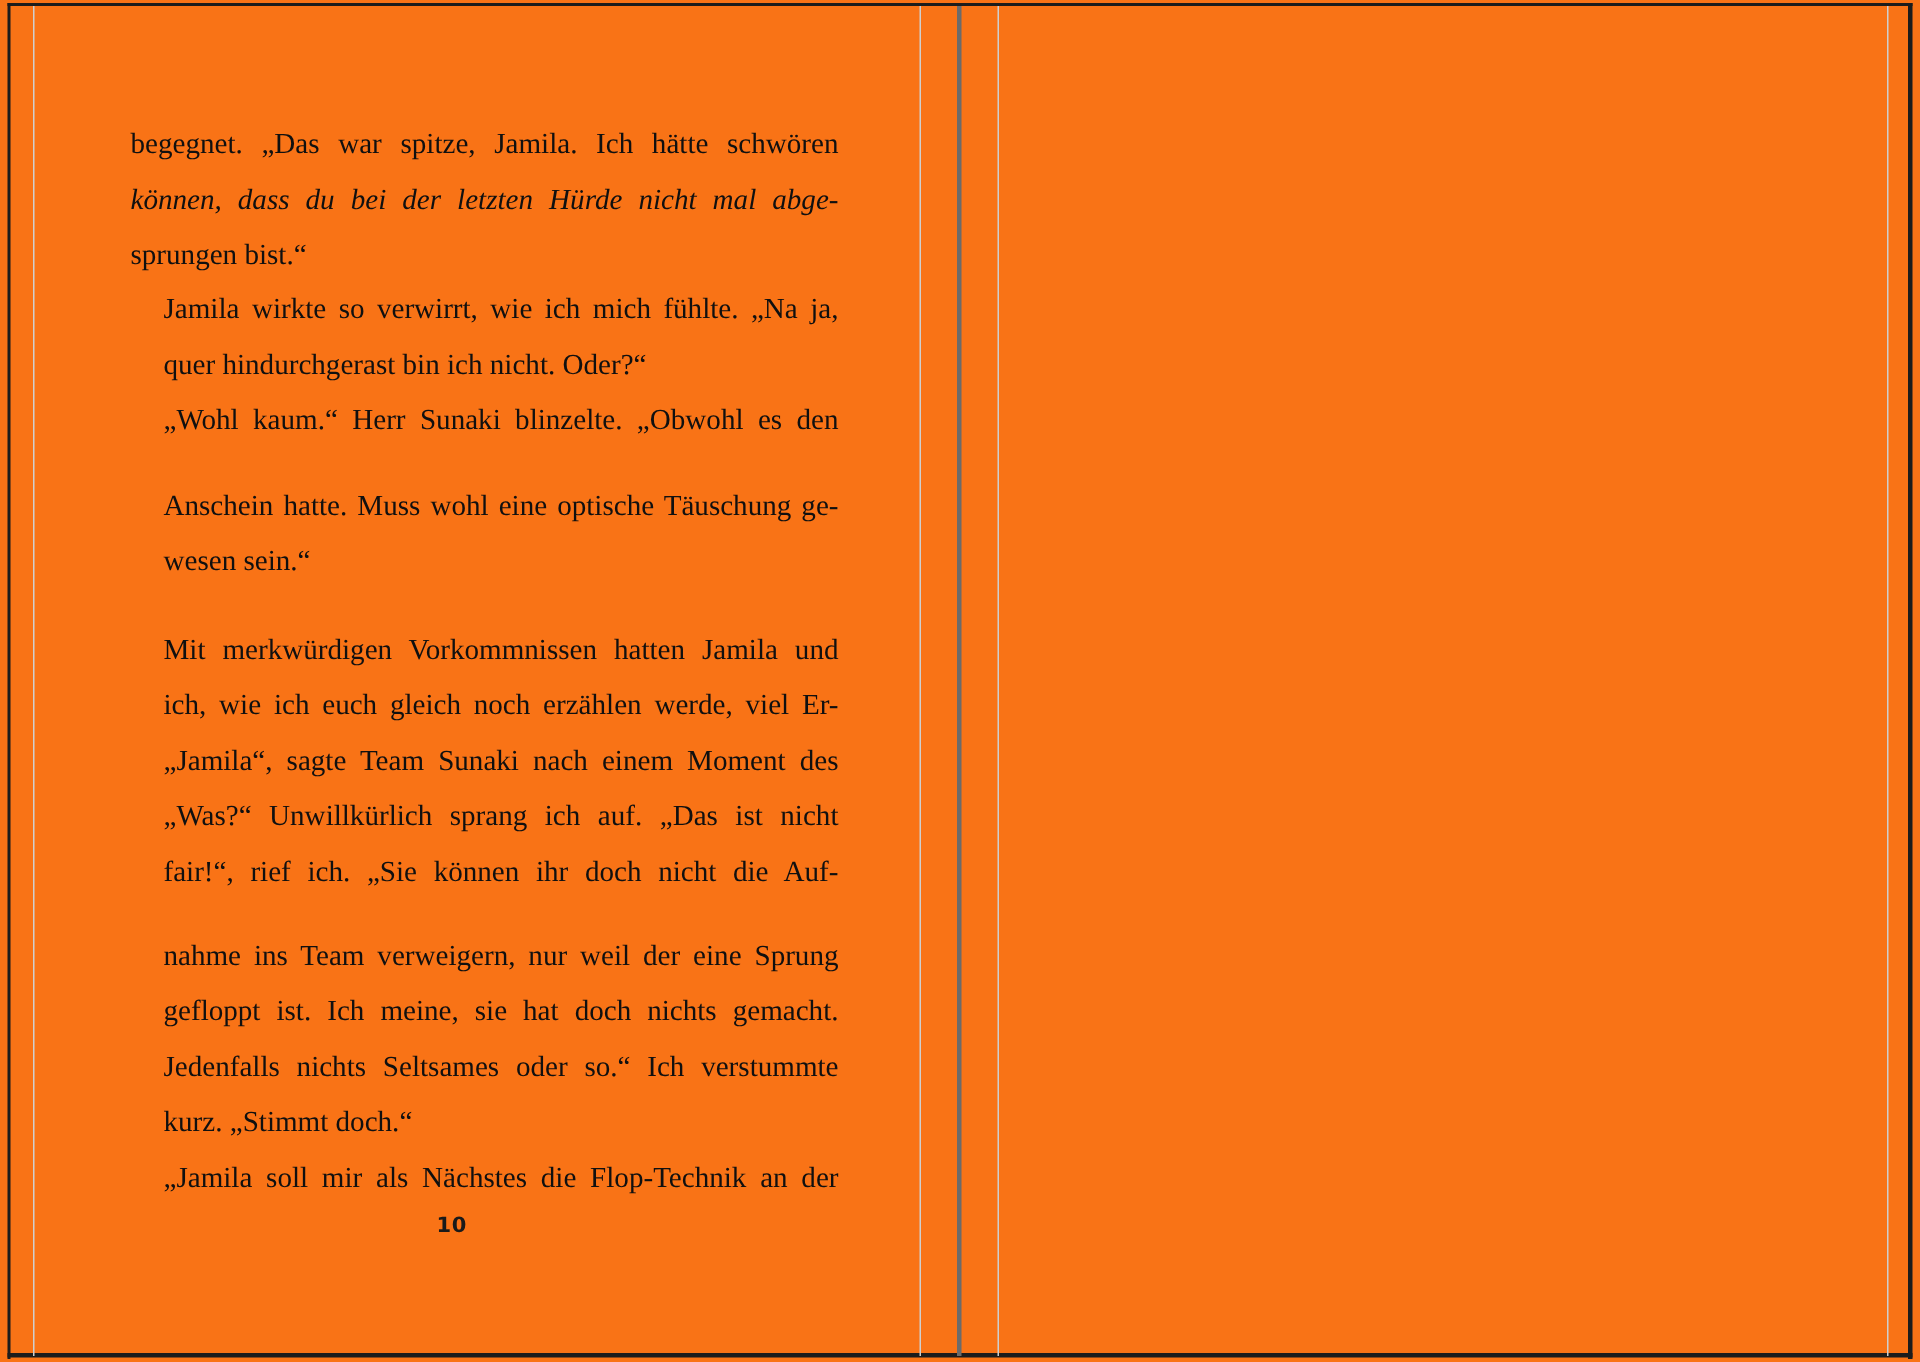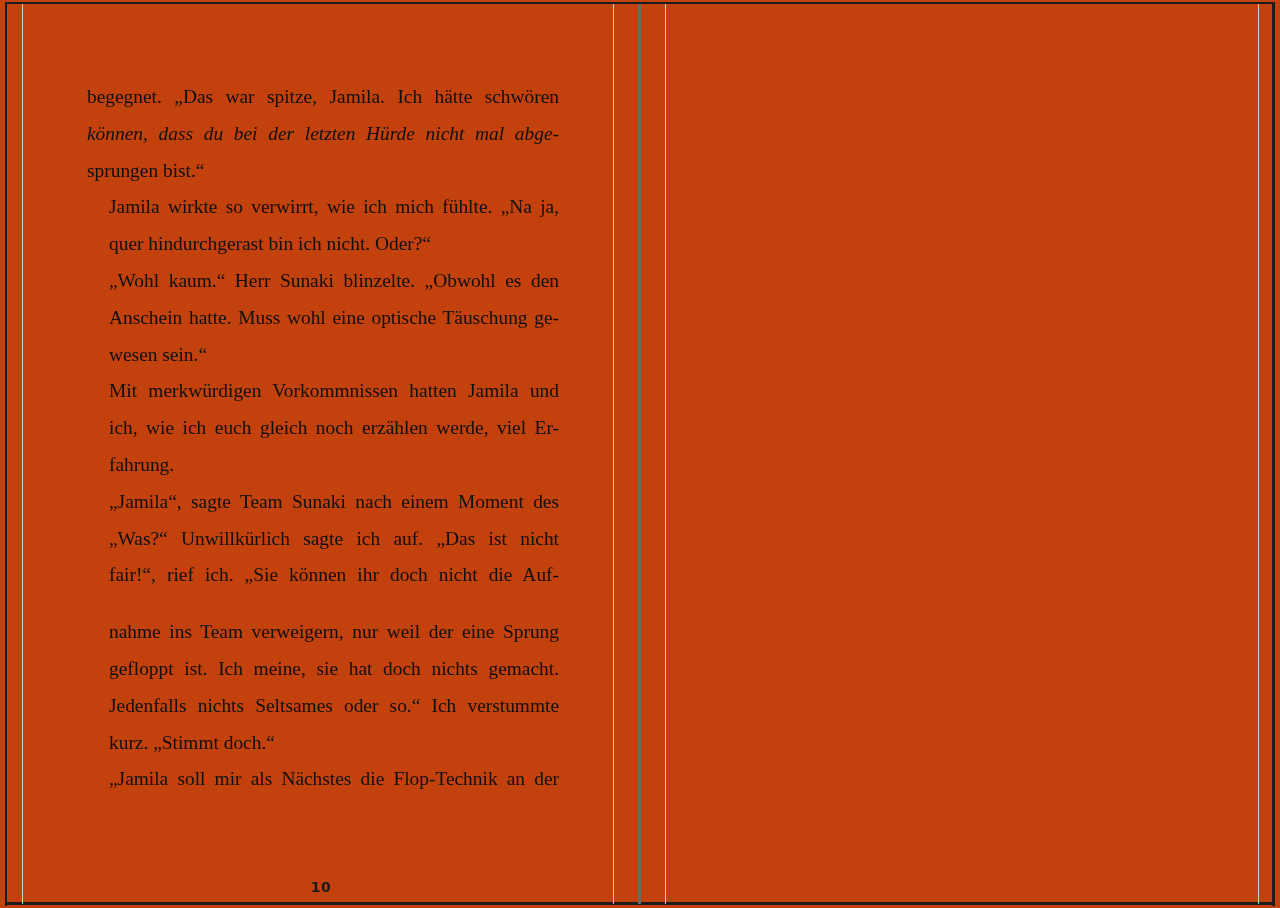--- a/index.html
+++ b/index.html
@@ -12,21 +12,21 @@
     height: 908px;
     overflow: hidden;
     font-family: "Liberation Serif", "DejaVu Serif", serif;
   }
 
   
   #spread {
     position: relative;
     width: 1280px;
     height: 908px;
-    background: #c2410c;
+    background: #f97316;
     box-sizing: border-box;
   }
 
   
   .frame-edge {
     position: absolute;
     background: #1c1c1c;
     pointer-events: none;
   }
   .frame-left   { left: 5px;   top: 2px;   width: 2px;  height: 904px; }
@@ -90,27 +90,27 @@
 
   
   .textblock p .ln {
     display: block;
     white-space: nowrap;
   }
 
   
   .folio {
     position: absolute;
-    top: 879px;
+    top: 809px;
     font-family: "DejaVu Sans", "Liberation Sans", sans-serif;
     font-size: 14px;
     font-weight: 700;
     letter-spacing: 0.5px;
     color: #1a1a1a;
-    text-align: center;
+    text-align: left;
     width: 60px;
   }
   .folio-left  { left: 291px; }
 </style>
 </head>
 <body>
 
 <div id="spread">
 
   <div class="frame-edge frame-left"></div>
@@ -134,37 +134,36 @@
         <span class="ln">sprungen bist.“</span>
       </p>
 
       <p class="indent">
         <span class="ln" style="text-align: justify; white-space: normal; text-align-last: justify;">Jamila wirkte so verwirrt, wie ich mich fühlte. „Na ja,</span>
         <span class="ln">quer hindurchgerast bin ich nicht. Oder?“</span>
       </p>
 
       <p class="indent">
         <span class="ln" style="text-align: justify; white-space: normal; text-align-last: justify;">„Wohl kaum.“ Herr Sunaki blinzelte. „Obwohl es den</span>
-        <span class="ln" style="text-align: justify; white-space: normal; text-align-last: justify;">Anschein hatte. Muss wohl eine optische Täuschung ge-</span>
+        <span class="ln" style="text-align: justify; white-space: normal; text-align-last: justify; margin-top: 20px;">Anschein hatte. Muss wohl eine optische Täuschung ge-</span>
         <span class="ln">wesen sein.“</span>
       </p>
 
 
       <p class="indent">
-        <span class="ln" style="text-align: justify; white-space: normal; text-align-last: justify;">Mit merkwürdigen Vorkommnissen hatten Jamila und</span>
+        <span class="ln" style="text-align: justify; white-space: normal; text-align-last: justify; margin-top: 23px;">Mit merkwürdigen Vorkommnissen hatten Jamila und</span>
         <span class="ln" style="text-align: justify; white-space: normal; text-align-last: justify;">ich, wie ich euch gleich noch erzählen werde, viel Er-</span>
-        <span class="ln">fahrung.</span>
       </p>
 
       <p class="indent">
         <span class="ln" style="text-align: justify; white-space: normal; text-align-last: justify;">„Jamila“, sagte Team Sunaki nach einem Moment des</span>
       </p>
 
       <p class="indent">
-        <span class="ln" style="text-align: justify; white-space: normal; text-align-last: justify;">„Was?“ Unwillkürlich sagte ich auf. „Das ist nicht</span>
+        <span class="ln" style="text-align: justify; white-space: normal; text-align-last: justify;">„Was?“ Unwillkürlich sprang ich auf. „Das ist nicht</span>
         <span class="ln" style="text-align: justify; white-space: normal; text-align-last: justify;">fair!“, rief ich. „Sie können ihr doch nicht die Auf-</span>
         <span class="ln" style="text-align: justify; white-space: normal; text-align-last: justify; margin-top: 20px;">nahme ins Team verweigern, nur weil der eine Sprung</span>
         <span class="ln" style="text-align: justify; white-space: normal; text-align-last: justify;">gefloppt ist. Ich meine, sie hat doch nichts gemacht.</span>
         <span class="ln" style="text-align: justify; white-space: normal; text-align-last: justify;">Jedenfalls nichts Seltsames oder so.“ Ich verstummte</span>
         <span class="ln">kurz. „Stimmt doch.“</span>
       </p>
 
       <p class="indent">
         <span class="ln" style="text-align: justify; white-space: normal; text-align-last: justify;">„Jamila soll mir als Nächstes die Flop-Technik an der</span>
 

